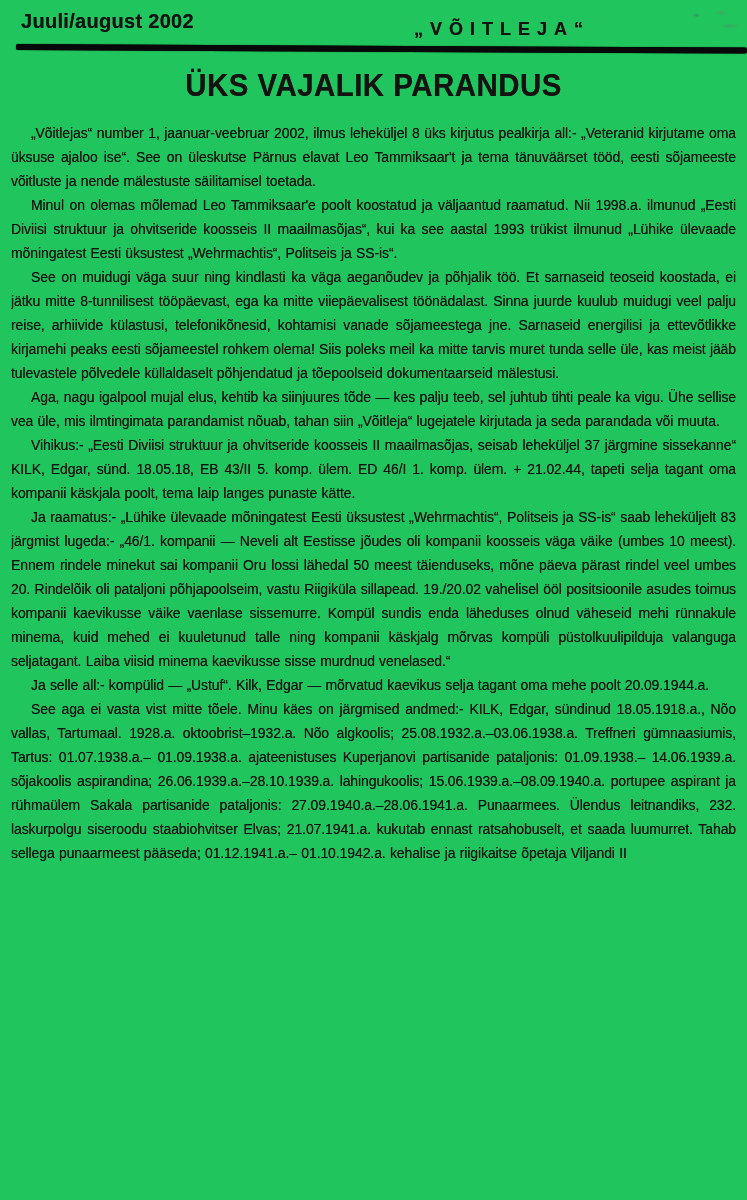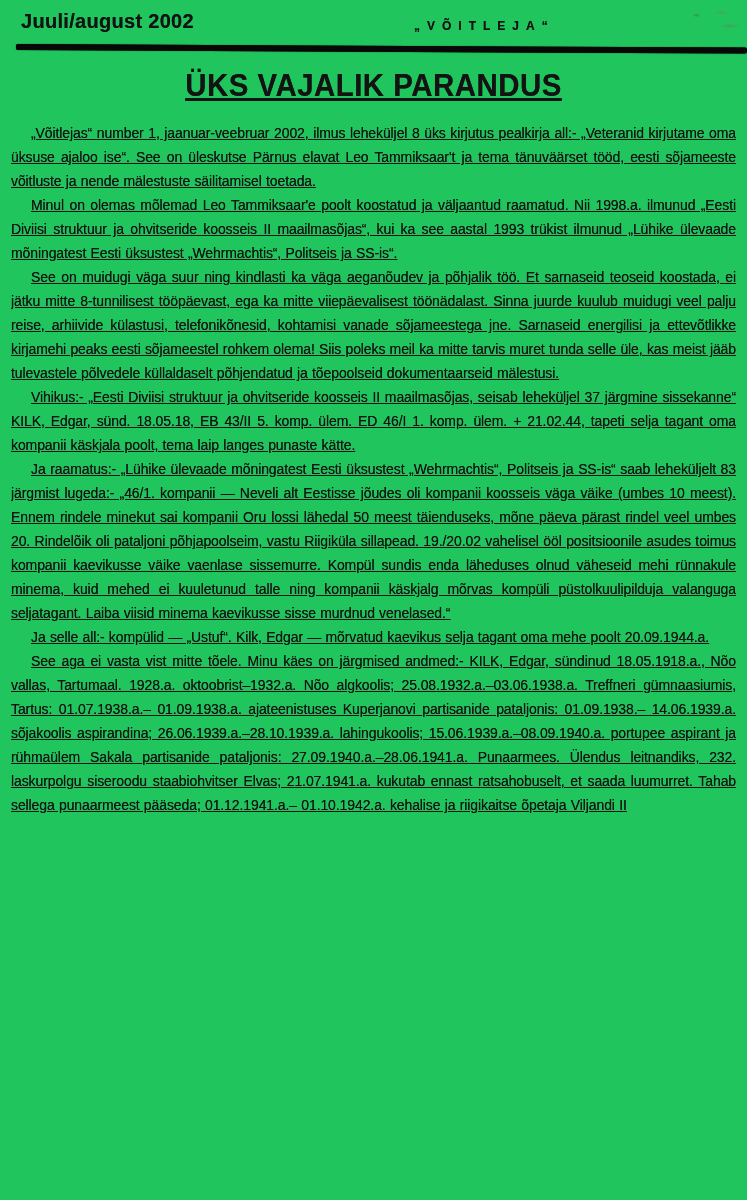--- a/index.html
+++ b/index.html
@@ -28,21 +28,21 @@
     top: 10px;
     font-size: 20px;
     font-weight: 700;
     letter-spacing: 0.3px;
     white-space: nowrap;
   }
   .masthead {
     position: absolute;
     left: 414px;
     top: 19px;
-    font-size: 12px;
+    font-size: 18px;
     font-weight: 700;
     letter-spacing: 7px;
     white-space: nowrap;
   }
   .rule {
     position: absolute;
     left: 16px;
     top: 44px;
     width: 731px;
     height: 5.5px;
@@ -64,21 +64,20 @@
       radial-gradient(14px 4px at 75% 75%, rgba(110,110,110,0.4), rgba(110,110,110,0) 70%);
     filter: blur(0.6px);
   }
   .body-wrap {
     position: absolute;
     left: 11px;
     top: 63px;
     width: 725px;
     height: 1137px;
     overflow: hidden;
-    text-decoration: underline;
   }
   h1.article-title {
     margin: 5px 0 17px 0;
     text-align: center;
     font-size: 31px;
     line-height: 36px;
     font-weight: 700;
     letter-spacing: 0.5px;
     transform: scaleX(0.95);
   }
@@ -104,20 +103,21 @@
     <div class="rule"></div>
   </header>
 
   <div class="body-wrap">
     <h1 class="article-title">ÜKS VAJALIK PARANDUS</h1>
 
     <div class="article-body">
       <p>„Võitlejas“ number 1, jaanuar-veebruar 2002, ilmus leheküljel 8 üks kirjutus pealkirja all:- „Veteranid kirjutame oma üksuse ajaloo ise“. See on üleskutse Pärnus elavat Leo Tammiksaar't ja tema tänuväärset tööd, eesti sõjameeste võitluste ja nende mälestuste säilitamisel toetada.</p>
       <p>Minul on olemas mõlemad Leo Tammiksaar'e poolt koostatud ja väljaantud raamatud. Nii 1998.a. ilmunud „Eesti Diviisi struktuur ja ohvitseride koosseis II maailmasõjas“, kui ka see aastal 1993 trükist ilmunud „Lühike ülevaade mõningatest Eesti üksustest „Wehrmachtis“, Politseis ja SS-is“.</p>
       <p>See on muidugi väga suur ning kindlasti ka väga aeganõudev ja põhjalik töö. Et sarnaseid teoseid koostada, ei jätku mitte 8-tunnilisest tööpäevast, ega ka mitte viiepäevalisest töönädalast. Sinna juurde kuulub muidugi veel palju reise, arhiivide külastusi, telefonikõnesid, kohtamisi vanade sõjameestega jne. Sarnaseid energilisi ja ettevõtlikke kirjamehi peaks eesti sõjameestel rohkem olema! Siis poleks meil ka mitte tarvis muret tunda selle üle, kas meist jääb tulevastele põlvedele küllaldaselt põhjendatud ja tõepoolseid dokumentaarseid mälestusi.</p>
+      <p>Aga, nagu igalpool mujal elus, kehtib ka siinjuures tõde — kes palju teeb, sel juhtub tihti peale ka vigu. Ühe sellise vea üle, mis ilmtingimata parandamist nõuab, tahan siin „Võitleja“ lugejatele kirjutada ja seda parandada või muuta.</p>
       <p>Vihikus:- „Eesti Diviisi struktuur ja ohvitseride koosseis II maailmasõjas, seisab leheküljel 37 järgmine sissekanne“ KILK, Edgar, sünd. 18.05.18, EB 43/II 5. komp. ülem. ED 46/I 1. komp. ülem. + 21.02.44, tapeti selja tagant oma kompanii käskjala poolt, tema laip langes punaste kätte.</p>
       <p>Ja raamatus:- „Lühike ülevaade mõningatest Eesti üksustest „Wehrmachtis“, Politseis ja SS-is“ saab leheküljelt 83 järgmist lugeda:- „46/1. kompanii — Neveli alt Eestisse jõudes oli kompanii koosseis väga väike (umbes 10 meest). Ennem rindele minekut sai kompanii Oru lossi lähedal 50 meest täienduseks, mõne päeva pärast rindel veel umbes 20. Rindelõik oli pataljoni põhjapoolseim, vastu Riigiküla sillapead. 19./20.02 vahelisel ööl positsioonile asudes toimus kompanii kaevikusse väike vaenlase sissemurre. Kompül sundis enda läheduses olnud väheseid mehi rünnakule minema, kuid mehed ei kuuletunud talle ning kompanii käskjalg mõrvas kompüli püstolkuulipilduja valanguga seljatagant. Laiba viisid minema kaevikusse sisse murdnud venelased.“</p>
       <p>Ja selle all:- kompülid — „Ustuf“. Kilk, Edgar — mõrvatud kaevikus selja tagant oma mehe poolt 20.09.1944.a.</p>
       <p>See aga ei vasta vist mitte tõele. Minu käes on järgmised andmed:- KILK, Edgar, sündinud 18.05.1918.a., Nõo vallas, Tartumaal. 1928.a. oktoobrist–1932.a. Nõo algkoolis; 25.08.1932.a.–03.06.1938.a. Treffneri gümnaasiumis, Tartus: 01.07.1938.a.– 01.09.1938.a. ajateenistuses Kuperjanovi partisanide pataljonis: 01.09.1938.– 14.06.1939.a. sõjakoolis aspirandina; 26.06.1939.a.–28.10.1939.a. lahingukoolis; 15.06.1939.a.–08.09.1940.a. portupee aspirant ja rühmaülem Sakala partisanide pataljonis: 27.09.1940.a.–28.06.1941.a. Punaarmees. Ülendus leitnandiks, 232. laskurpolgu siseroodu staabiohvitser Elvas; 21.07.1941.a. kukutab ennast ratsahobuselt, et saada luumurret. Tahab sellega punaarmeest pääseda; 01.12.1941.a.– 01.10.1942.a. kehalise ja riigikaitse õpetaja Viljandi II</p>
     </div>
   </div>
 
 </div>
 
 </body></html>

